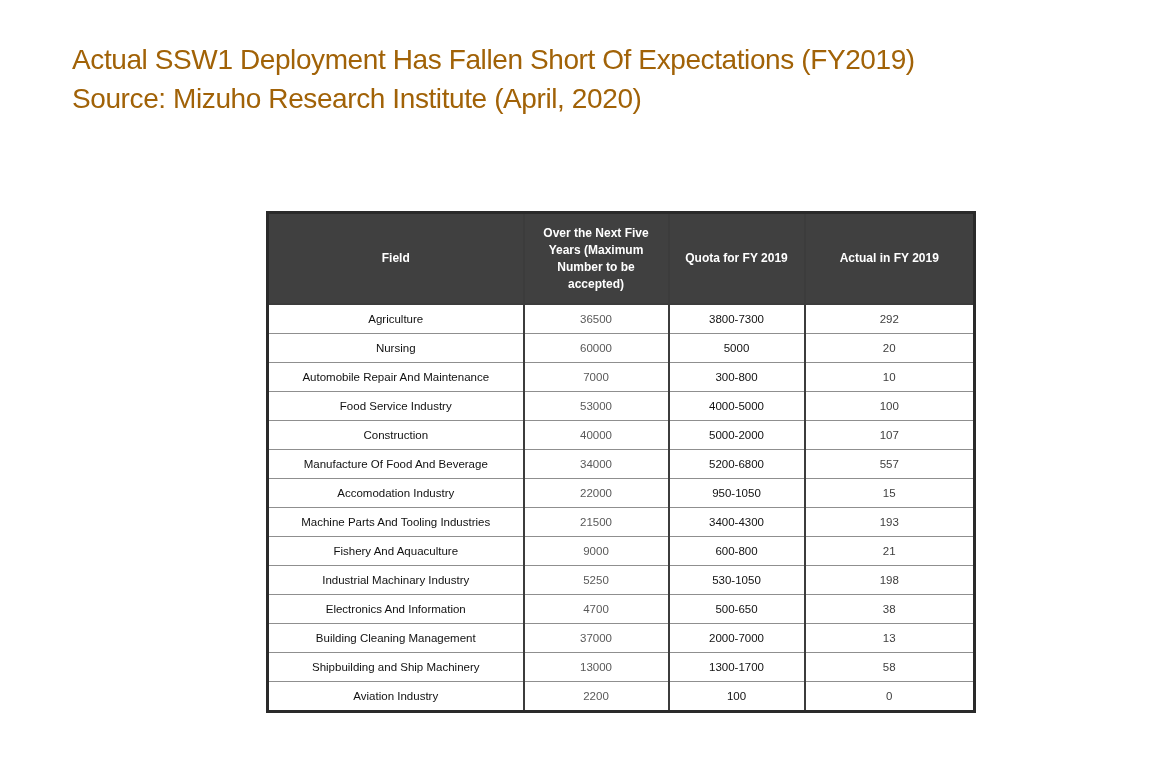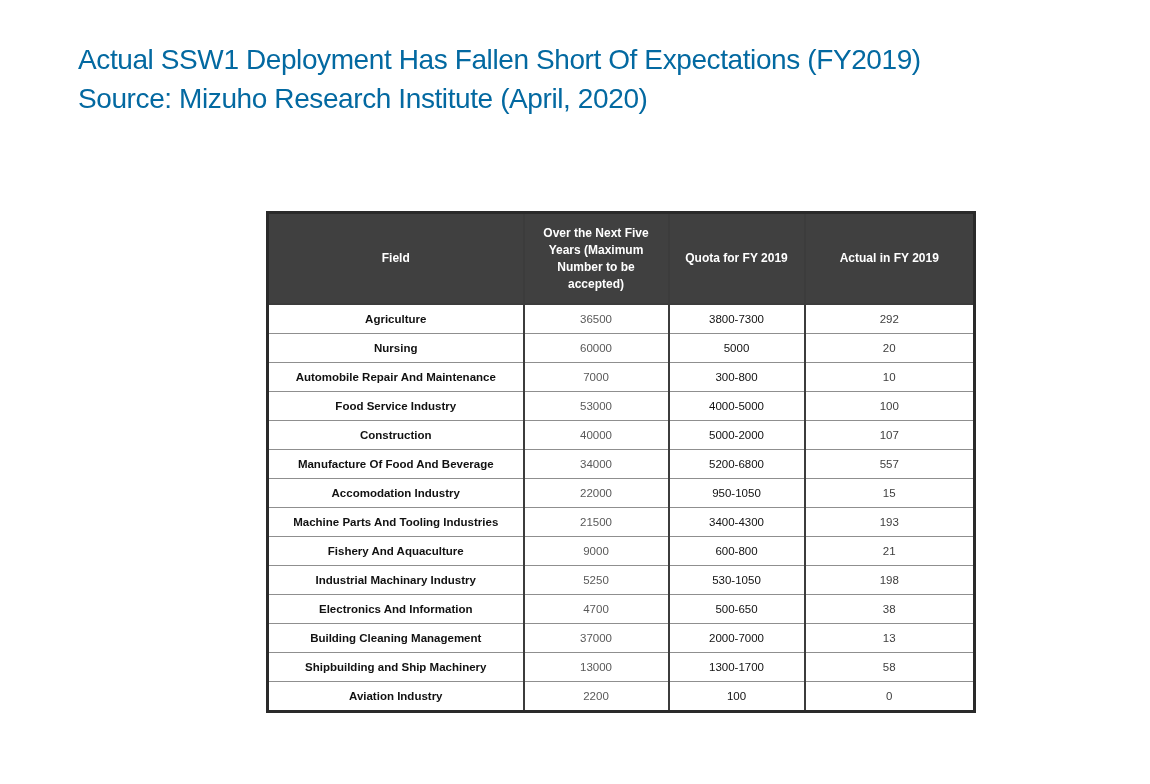--- a/index.html
+++ b/index.html
@@ -10,23 +10,23 @@
   }
   .slide {
     position: relative;
     width: 1150px;
     height: 784px;
     background: #ffffff;
     overflow: hidden;
   }
   .title-block {
     position: absolute;
-    left: 78px;
+    left: 72px;
     top: 40px;
-    color: #0369a1;
+    color: #a16207;
     font-size: 28px;
     line-height: 39px;
     font-weight: 400;
     letter-spacing: -0.4px;
     white-space: nowrap;
   }
   table.data-table {
     position: absolute;
     left: 266px;
     top: 211px;
@@ -58,21 +58,21 @@
     text-align: center;
     vertical-align: middle;
     font-size: 11.5px;
     padding: 0 4px;
     border-left: 2px solid #3c3c3c;
     border-right: 2px solid #3c3c3c;
     border-top: 1.5px solid #8f8f8f;
     border-bottom: 1.5px solid #8f8f8f;
     background: #ffffff;
   }
-  td.c0 { font-weight: bold; color: #111111; }
+  td.c0 { font-weight: normal; color: #111111; }
   td.c1 { font-weight: normal; color: #595959; }
   td.c2 { font-weight: normal; color: #111111; }
   td.c3 { color: #3e3e3e; }
 </style>
 </head>
 <body>
 
 <div class="slide">
 
   <div class="title-block">

